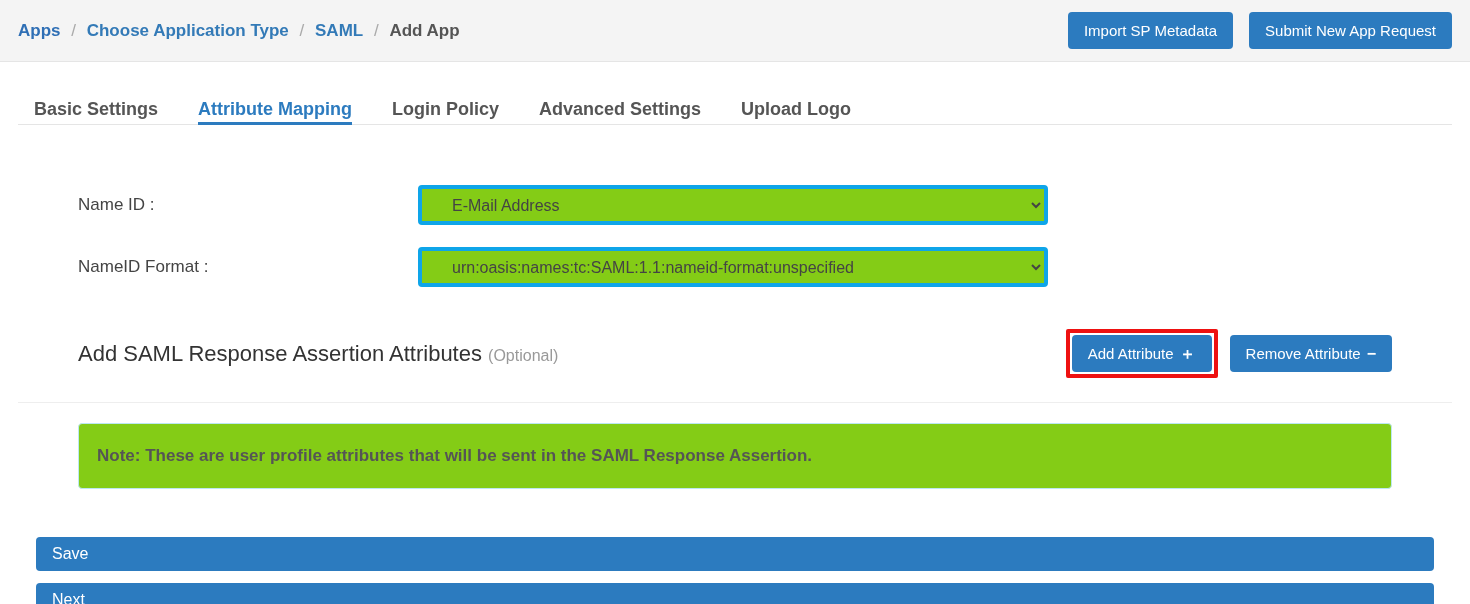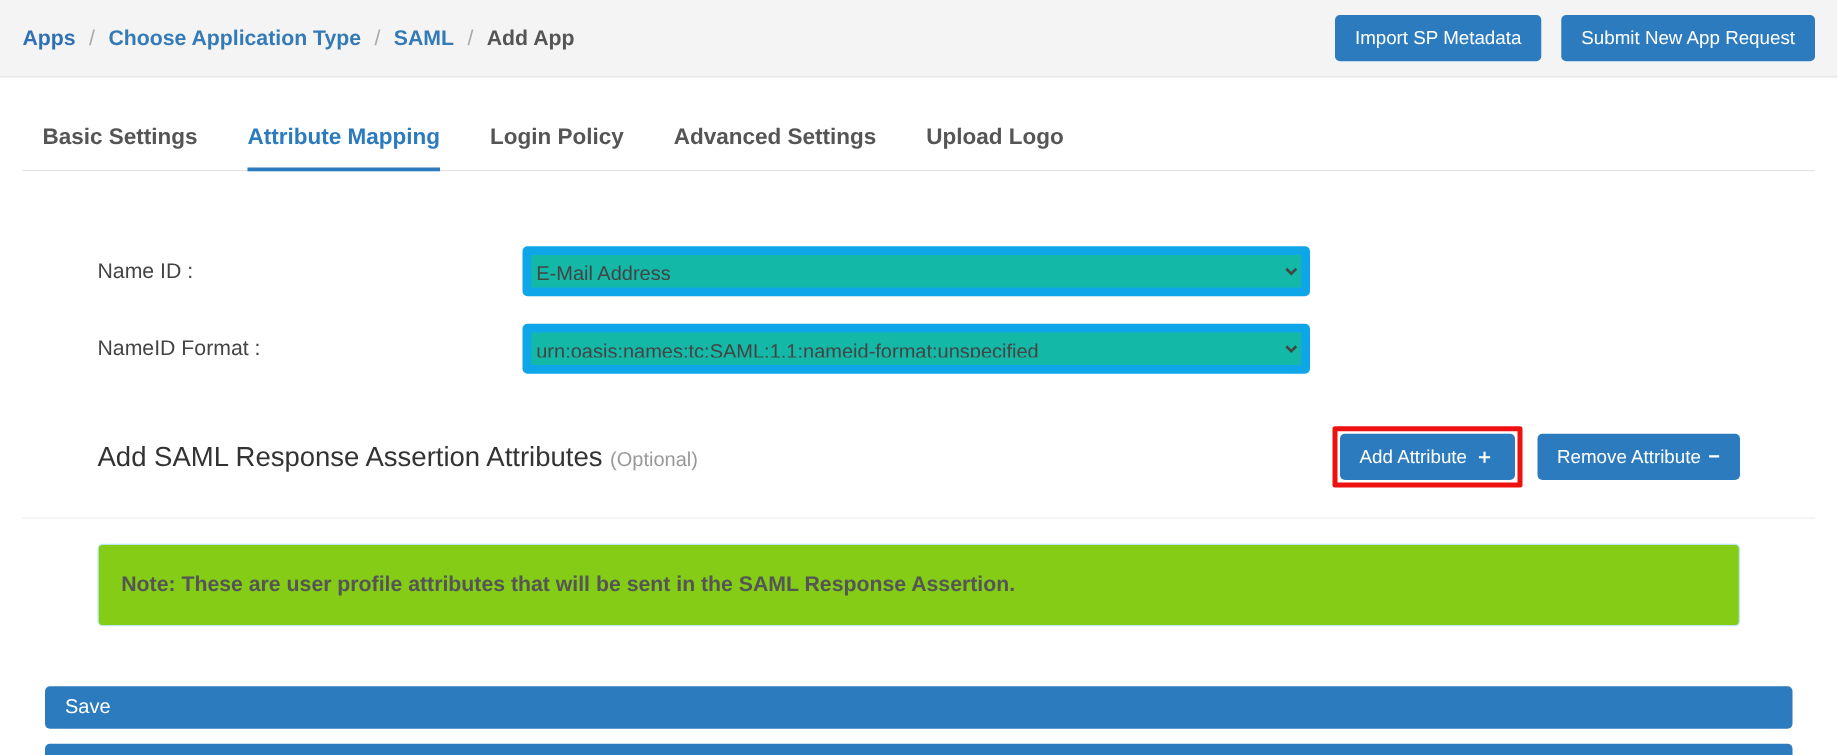--- a/index.html
+++ b/index.html
@@ -28,33 +28,33 @@
     .btn-default { background: #fff; color: #444; border: 1px solid #ccc; }
     
     .content { padding: 0 18px; }
     
     .tabs {
       display: flex; gap: 40px; padding: 36px 16px 0 16px;
       border-bottom: 1px solid #e5e5e5;
     }
     .tab {
       font-size: 18px; font-weight: 600; color: #555;
-      padding-bottom: 14px; cursor: pointer;
+      padding-bottom: 2px; cursor: pointer;
       border-bottom: 3px solid transparent;
       position: relative; top: 1px;
     }
     .tab.active { color: #2c7bbf; border-bottom-color: #2c7bbf; }
     
     .form-section { padding: 60px 60px 0 60px; }
     .form-row { display: flex; align-items: center; margin-bottom: 22px; }
     .form-label { width: 340px; color: #444; font-size: 17px; }
     .form-select {
-      width: 630px; height: 40px; padding: 6px 0;
+      width: 630px; height: 40px; padding: 6px 26px;
       font-size: 16px; color: #444;
-      border: 7px solid #0ea5e9; border-radius: 4px; background: #14b8a6;
+      border: 4px solid #0ea5e9; border-radius: 4px; background: #84cc16;
     }
     
     .section-row {
       display: flex; align-items: center; justify-content: space-between;
       padding: 20px 60px 24px 60px; border-bottom: 1px solid #eee;
       margin-bottom: 20px;
     }
     .section-title { font-size: 22px; color: #333; font-weight: 400; }
     .section-title .optional { color: #999; font-size: 16px; text-align: right; }
     .section-actions { display: flex; gap: 12px; align-items: center; }

